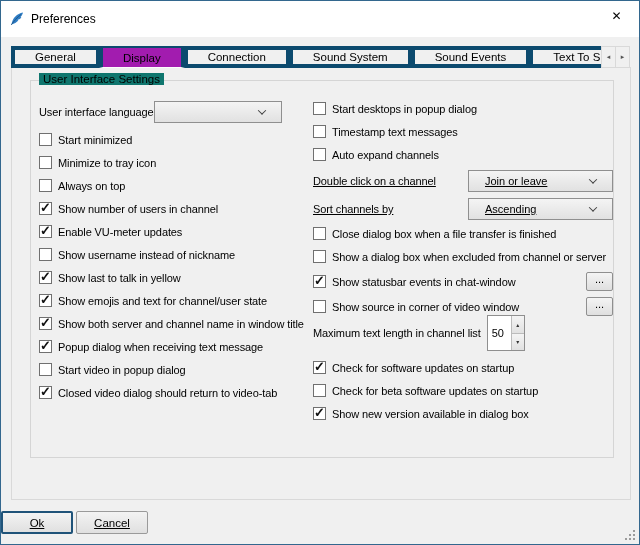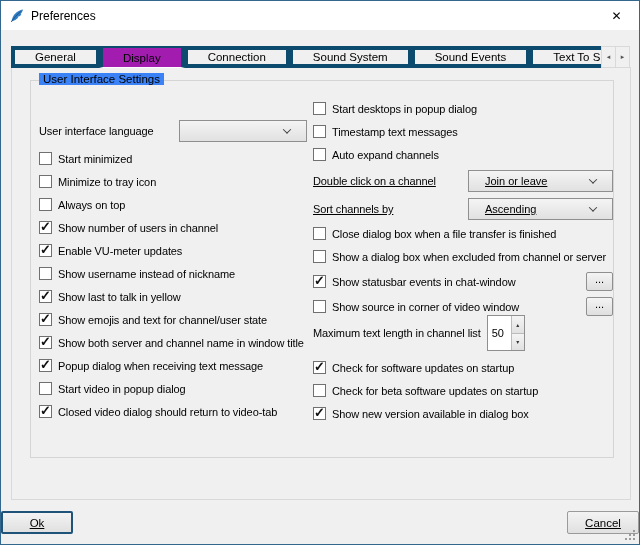--- a/index.html
+++ b/index.html
@@ -9,21 +9,21 @@
     font-size: 11.5px;
     color: #000;
     background: #f0f0f0;
     border: 1px solid #33678e;
     position: relative;
     overflow: hidden;
   }
 
   
   .titlebar {
-    position: absolute; top: 0; left: 0; right: 0; height: 29px;
+    position: absolute; top: 0; left: 0; right: 0; height: 36px;
     background: #ffffff;
     display: flex; align-items: center; gap: 6px; padding-left: 8px;
   }
   .app-icon { width: 16px; height: 16px; flex: 0 0 auto; }
   .win-title { font-size: 12px; }
   .close-btn {
     position: absolute; top: 0; right: 0; width: 45px; height: 29px;
     display: flex; align-items: center; justify-content: center;
     font-size: 12px; color: #000; background: #ffffff; cursor: default;
   }
@@ -50,21 +50,21 @@
     margin-left: -1px; display: flex; align-items: center; justify-content: center;
     font-size: 7px; color: #555;
   }
 
   
   .pane {
     position: absolute; top: 66px; left: 10px; width: 620px; height: 433px;
     border: 1px solid #d9d9d9; background: #f0f0f0; z-index: 1;
   }
   .groupbox { position: absolute; left: 18px; top: 12px; width: 584px; height: 378px; border: 1px solid #d5d5d5; }
-  .group-title { position: absolute; top: -8px; left: 8px; background: #3b82f6; padding: 0 4px; font-size: 11.5px; }
+  .group-title { position: absolute; top: -8px; left: 8px; background: #0f766e; padding: 0 4px; font-size: 11.5px; }
 
   .col-left  { position: absolute; left: 8px;  top: 20px; width: 268px; }
   .col-right { position: absolute; left: 282px; top: 20px; width: 300px; }
 
   .row { display: flex; align-items: center; white-space: nowrap; }
   .check-row { height: 15px; margin-bottom: 8px; }
   .cb {
     width: 13px; height: 13px; border: 1px solid #707070; background: #fff;
     margin-right: 6px; flex: 0 0 auto; position: relative;
   }
@@ -77,21 +77,21 @@
   .combo {
     height: 22px; border: 1px solid #8f8f8f;
     background: linear-gradient(#f4f4f4, #e1e1e1);
     display: flex; align-items: center; justify-content: space-between;
     padding: 0 16px; font-size: 11px;
   }
   .chevron {
     width: 6px; height: 6px; border-right: 1px solid #404040; border-bottom: 1px solid #404040;
     transform: rotate(45deg) translate(-1px, -1px); flex: 0 0 auto; margin-left: 6px;
   }
-  .lang-row { height: 22px; margin-bottom: 9px; justify-content: space-between; margin-top: 19px; }
+  .lang-row { height: 22px; margin-bottom: 9px; justify-content: flex-start; }
   .lang-combo { width: 128px; }
   .combo-row { height: 22px; margin-bottom: 6px; text-decoration: underline; }
   .combo-row .combo { width: 145px; margin-left: auto; }
   .combo-row.first { margin-top: 4px; }
 
   .dots-row { height: 19px; margin-bottom: 6px; }
   .dots-btn {
     width: 27px; height: 19px; margin-left: auto;
     background: linear-gradient(#f4f4f4, #dfdfdf); border: 1px solid #8f8f8f; border-radius: 2px;
     display: flex; align-items: center; justify-content: center;
@@ -106,21 +106,21 @@
   .spin-arrows { width: 13px; display: flex; flex-direction: column; border-left: 1px solid #bbb; }
   .spin-arrow {
     flex: 1; display: flex; align-items: center; justify-content: center;
     font-size: 6px; color: #333; background: linear-gradient(#f4f4f4, #e1e1e1);
   }
   .spin-arrow.up { border-bottom: 1px solid #bbb; }
 
   
   .dialog-buttons {
     position: absolute; top: 510px; left: 0; right: 0;
-    display: flex; justify-content: space-between; gap: 15px;
+    display: flex; justify-content: flex-start; gap: 3px;
   }
   .btn {
     width: 72px; height: 23px;
     display: flex; align-items: center; justify-content: center;
     background: linear-gradient(#f3f3f3, #e0e0e0);
     border: 1px solid #9a9a9a; border-radius: 2px; font-size: 11.5px;
   }
   .btn.default { border: 2px solid #1f5379; }
   .btn .mnemonic { text-decoration: underline; }
 

